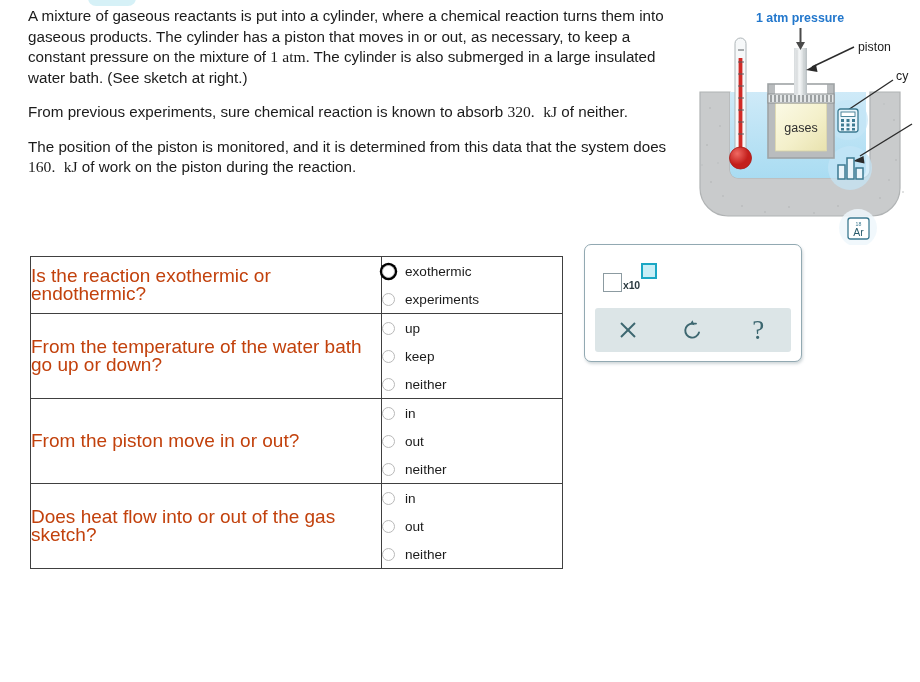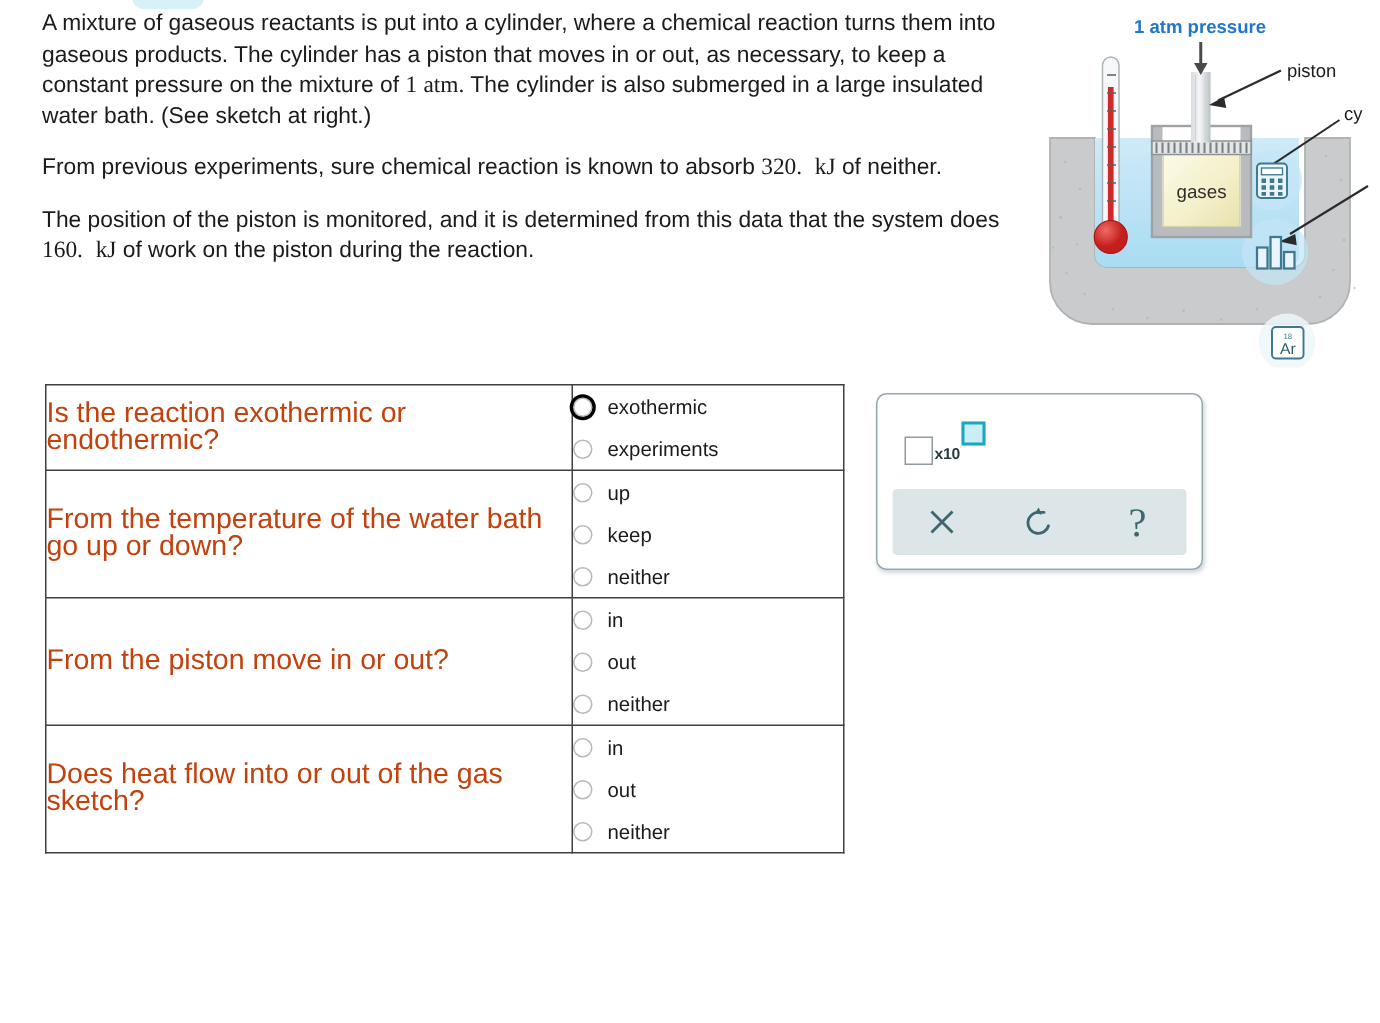--- a/index.html
+++ b/index.html
@@ -90,21 +90,21 @@
     box-sizing:border-box;
   }
   .unit{
     font-family:"Liberation Serif", serif;
     font-size:14.5px;
     margin-left:6px;
     color:#1b1b1b;
   }
   
   #toolbar-panel{
-    position:absolute;left:584px;top:262px;
+    position:absolute;left:584px;top:244px;
     width:218px;height:118px;
     background:#ffffff;
     border:1.5px solid #92a9b2;
     border-radius:7px;
     box-shadow:1px 2px 3px rgba(120,140,150,.35);
     box-sizing:border-box;
   }
   #sci-row{
     position:absolute;left:18px;top:14px;
     height:36px;

